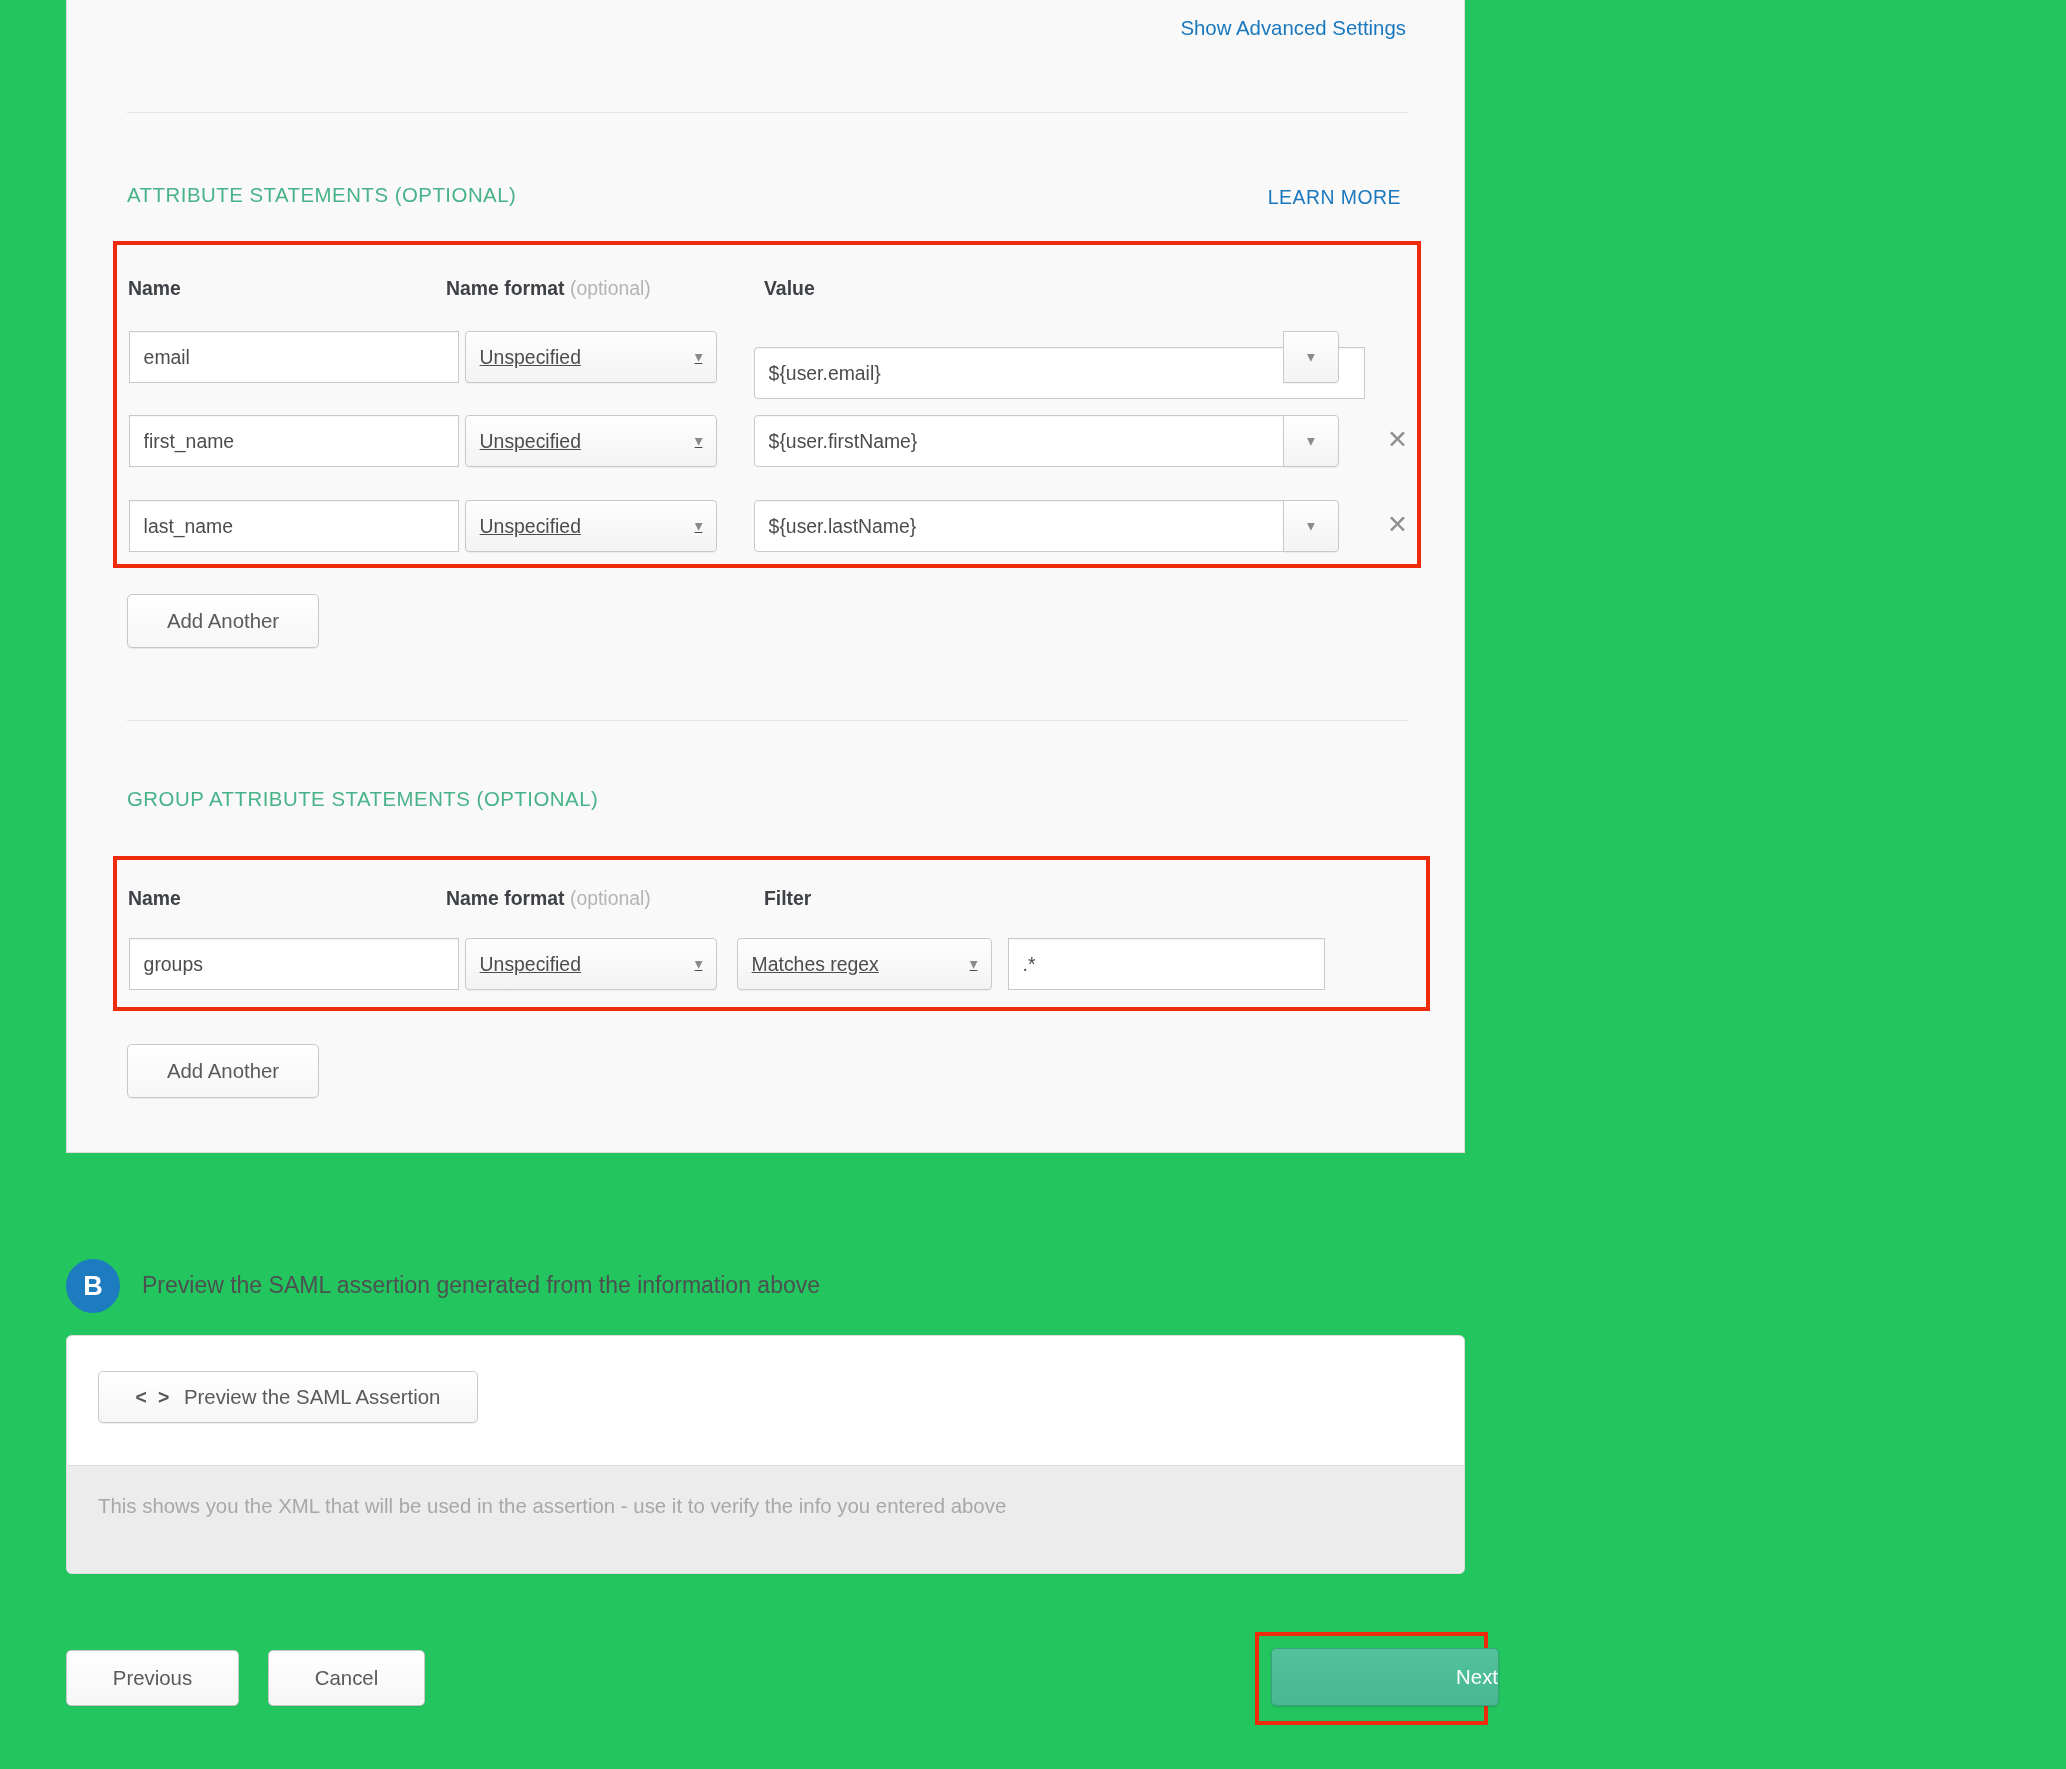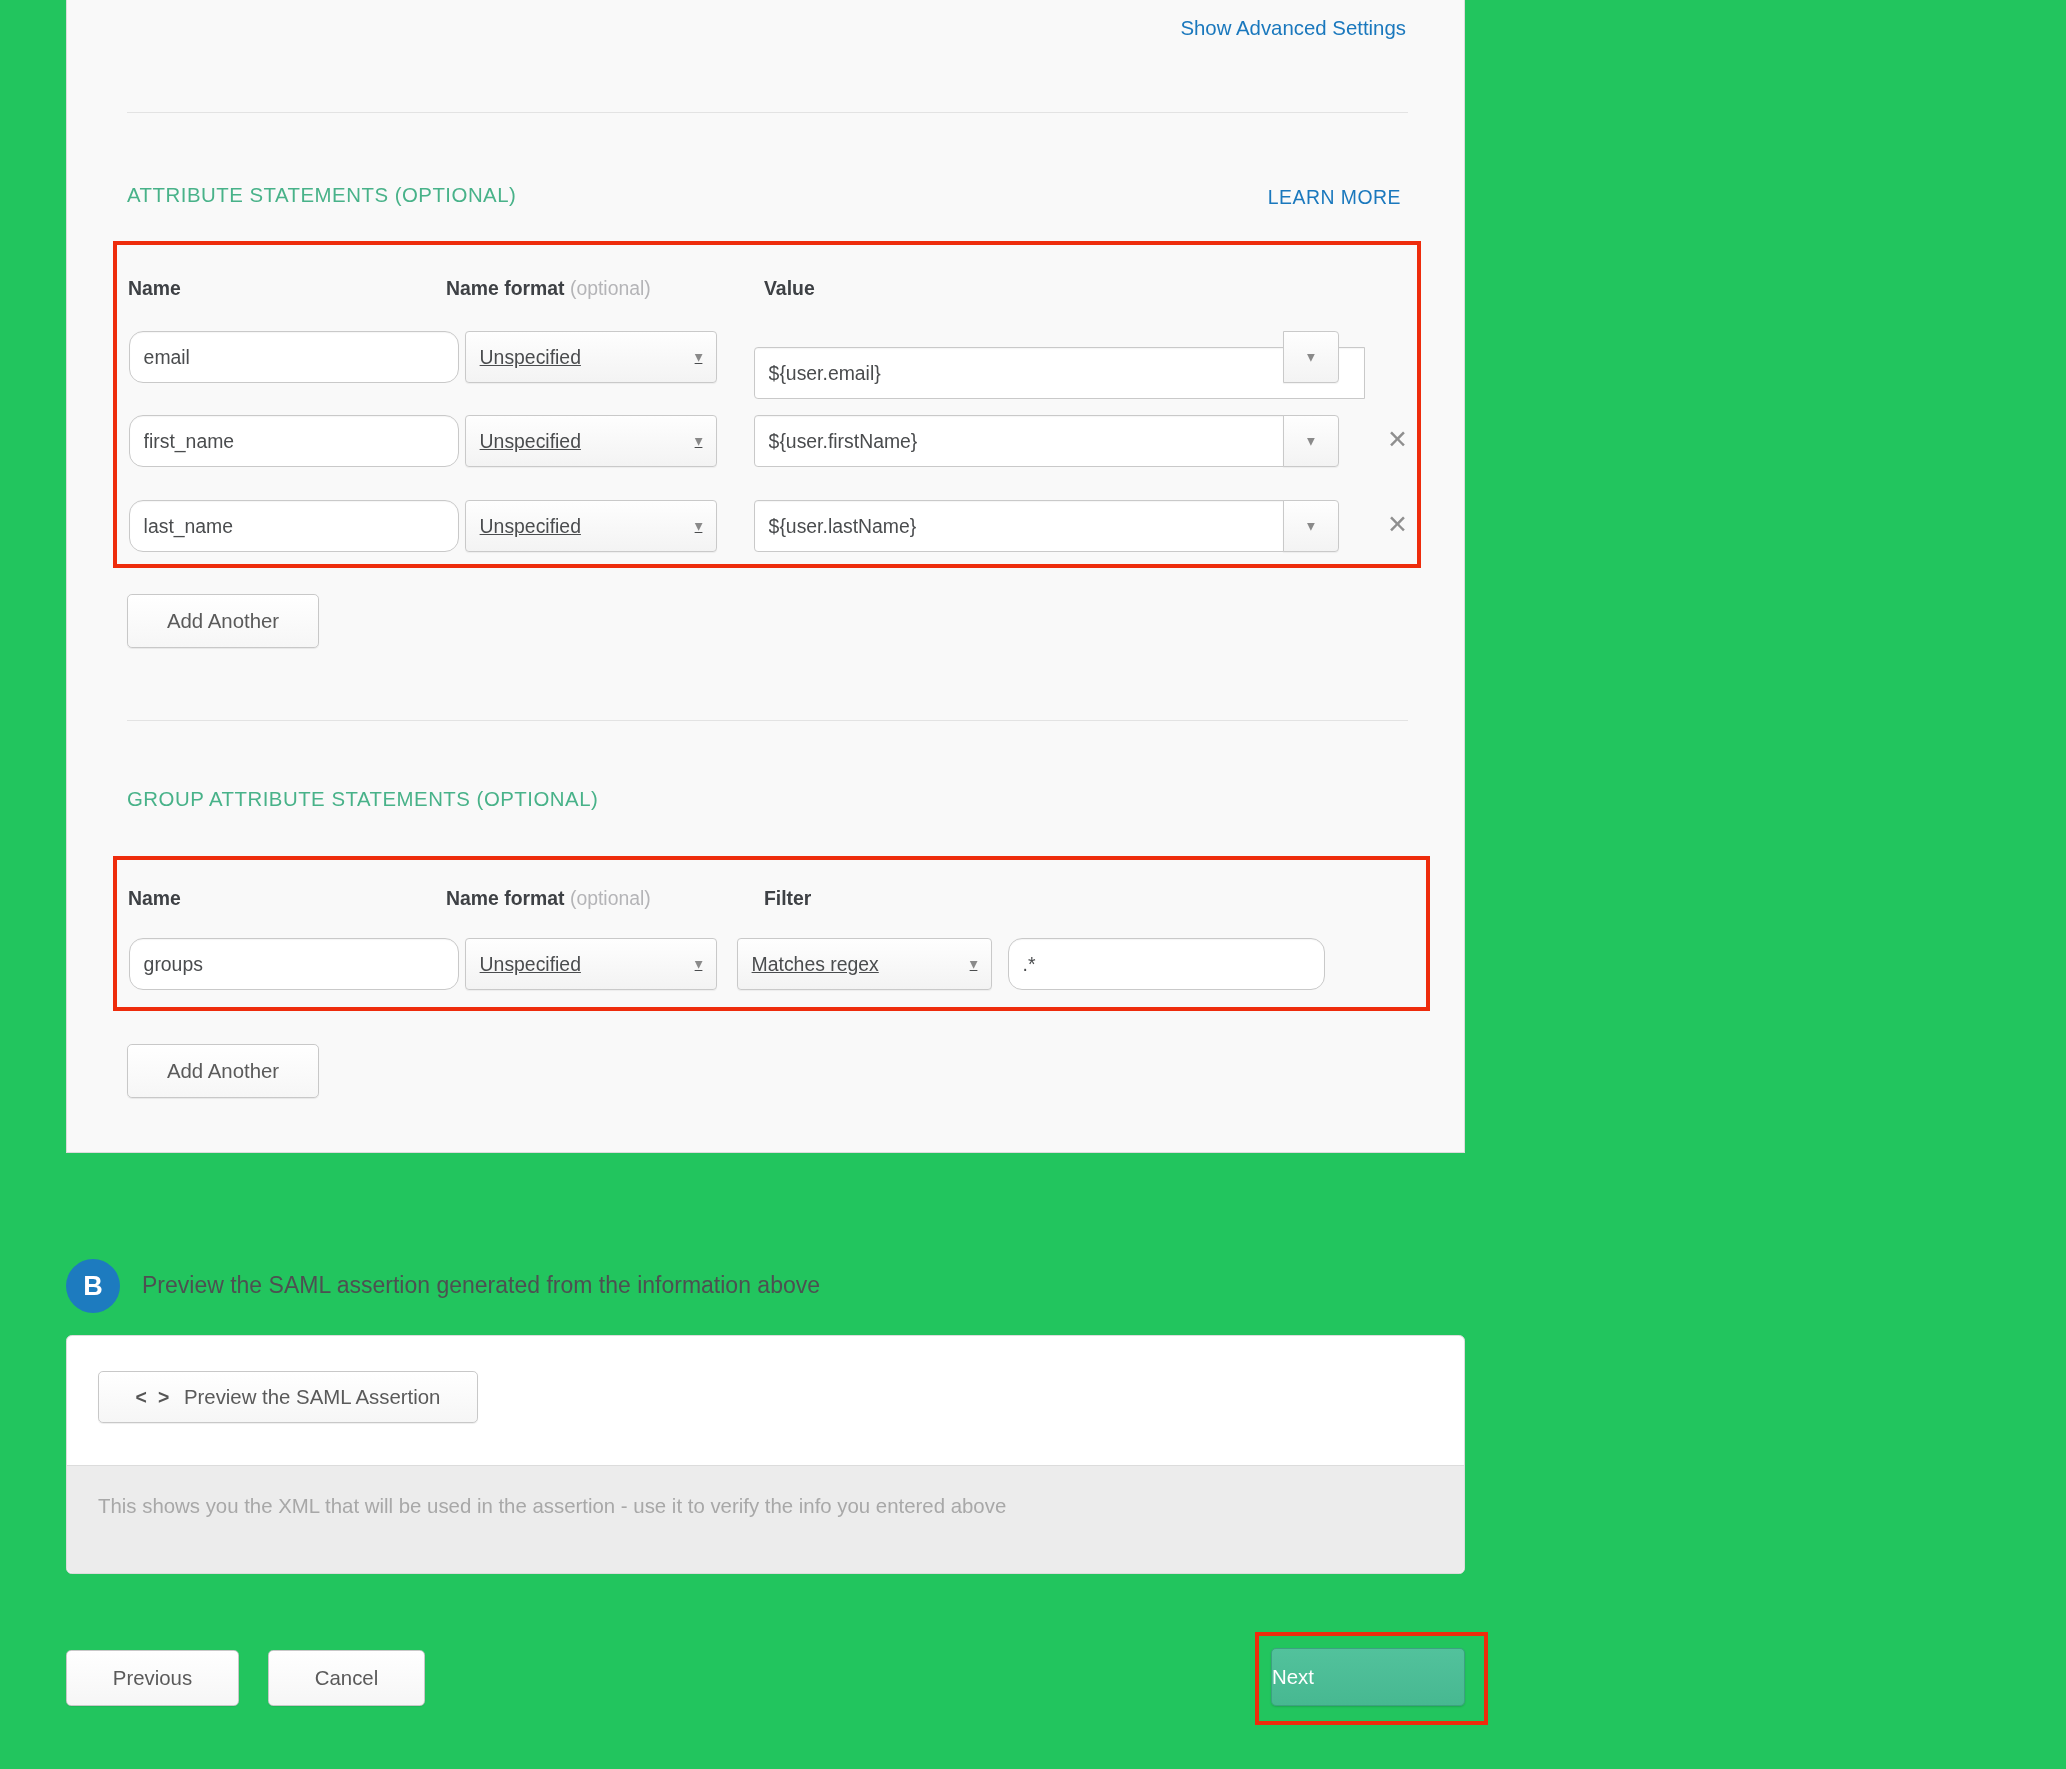--- a/index.html
+++ b/index.html
@@ -22,21 +22,21 @@
   .learn-more{
     position:absolute;right:63px;font-size:19.4px;letter-spacing:0.5px;color:#1a78bd;cursor:pointer;
   }
   .annotation{
     position:absolute;border:4.9px solid #ee2c0c;box-sizing:border-box;pointer-events:none;
   }
   .col-header{position:absolute;font-size:19.4px;font-weight:bold;color:#3e4145;white-space:nowrap;}
   .col-header .opt{font-weight:normal;color:#b4b4b7;}
   .form-row{position:absolute;left:0;width:1399px;height:52px;}
   .txt{
-    position:absolute;height:52px;box-sizing:border-box;border:1px solid #c9c9c9;border-radius:14px;
+    position:absolute;height:52px;box-sizing:border-box;border:1px solid #c9c9c9;border-radius:0;
     background:#ffffff;font-family:"Liberation Sans",sans-serif;font-size:19.4px;color:#4a4c4e;
     padding:0 13.6px;outline:none;box-shadow:inset 0 1px 1px rgba(0,0,0,.04);
   }
   .select{
     position:absolute;height:52px;box-sizing:border-box;border:1px solid #c9c9c9;border-radius:3.9px;
     background:linear-gradient(#fefefe,#f3f3f3);font-size:19.4px;color:#4a4c4e;cursor:pointer;
     display:flex;align-items:center;padding:0 13.6px;box-shadow:0 1px 1px rgba(0,0,0,.05);text-decoration:underline;
   }
   .select .arrow{margin-left:auto;font-size:15.5px;color:#8a8a8a;}
   .dd-btn{
@@ -68,23 +68,23 @@
   .preview-btn{left:31px;top:35px;width:380px;height:52px;}
   .code-glyph{font-size:19.4px;color:#555;letter-spacing:2.9px;margin-right:11.6px;font-weight:bold;}
   .preview-foot{
     position:absolute;left:0;right:0;bottom:0;height:107px;background:#ececec;
     border-top:1px solid #dcdcdc;border-radius:0 0 5.8px 5.8px;
   }
   .preview-help{position:absolute;left:31px;top:29px;font-size:20.4px;color:#a8a8a8;}
   
   .footer-btn{top:1650px;height:56px;}
   .next-btn{
-    position:absolute;left:1271px;top:1648px;width:194px;height:58px;box-sizing:border-box;
+    position:absolute;left:1271px;top:1648px;width:228px;height:58px;box-sizing:border-box;
     background:linear-gradient(#52c29c,#47b891);border:1px solid #3ca181;border-radius:4.9px;
-    color:#ffffff;font-size:20.4px;display:flex;align-items:center;justify-content:flex-start;cursor:pointer;
+    color:#ffffff;font-size:20.4px;display:flex;align-items:center;justify-content:flex-end;cursor:pointer;
     box-shadow:0 1px 1.9px rgba(0,0,0,.15);
   }
 </style>
 </head>
 <body>
 
 <div id="screen">
 
   <div class="main-card">
 

